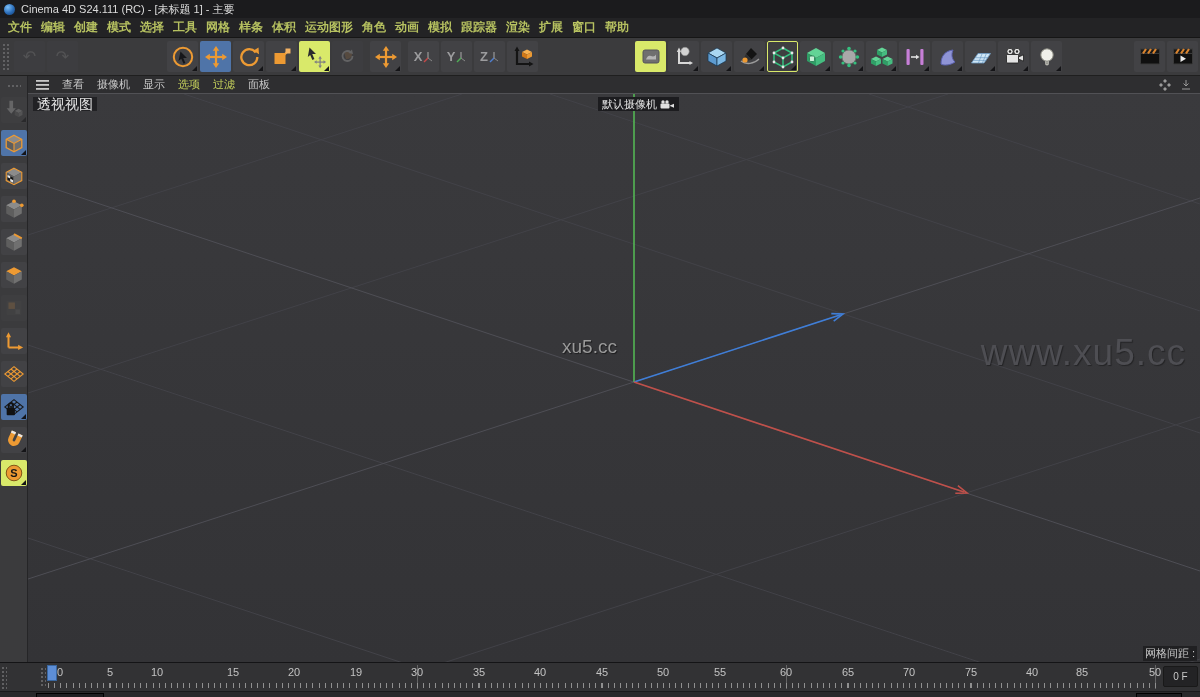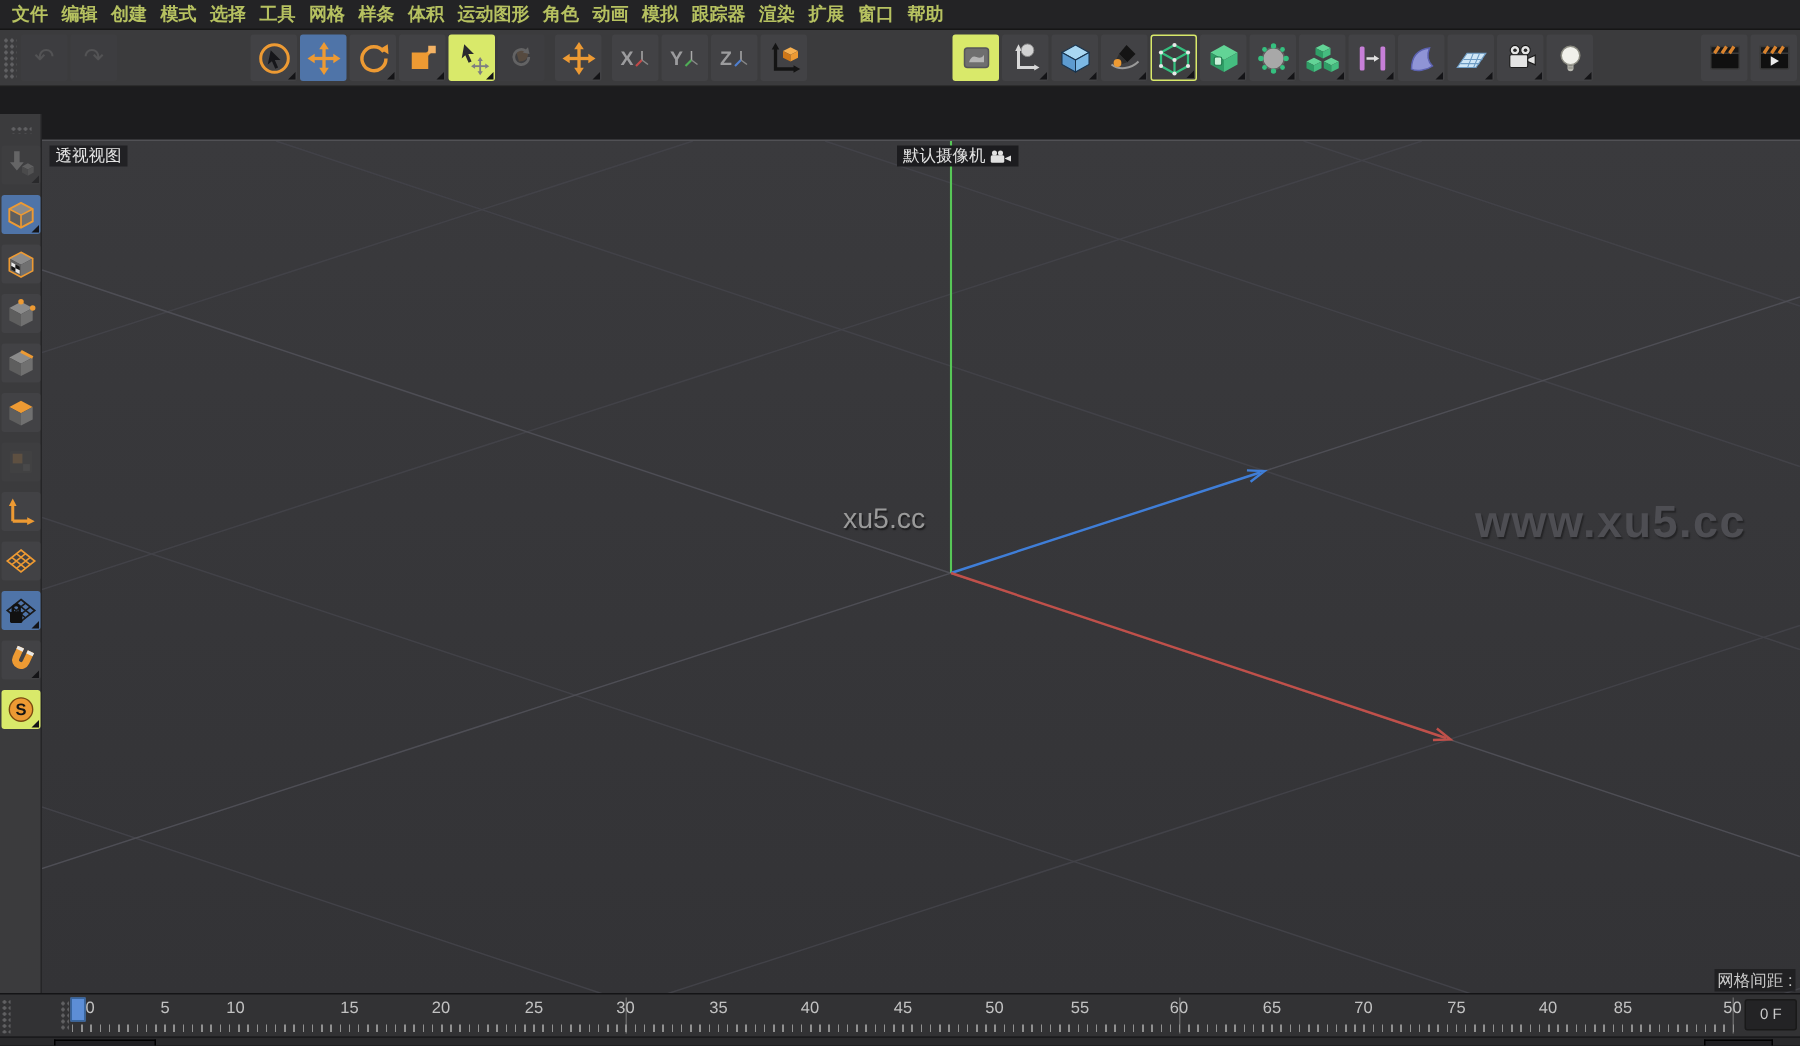--- a/index.html
+++ b/index.html
@@ -51,26 +51,26 @@
   .viewport { position:absolute; left:28px; top:76px; right:0; bottom:35px; }
   .vp-menubar { height:17px; background:#2e2e30; display:flex; align-items:center; gap:13px;
     padding:0 8px; font-size:11px; color:#c6c6c6; }
   .vp-item { cursor:default; white-space:nowrap; }
   .vp-item.hl { color:#c8d45c; }
   .vp-right { margin-left:auto; display:flex; gap:9px; align-items:center; }
   .canvas { position:absolute; left:0; top:17px; right:0; bottom:0; overflow:hidden;
     background:linear-gradient(#3a3a3d, #333336); border-top:1px solid #515155; }
   .gridsvg { position:absolute; left:0; top:0; }
   .view-label { position:absolute; left:5px; top:3px; background:#212124; color:#e2e2e2;
-    font-size:11px; line-height:14px; padding:0 4px; }
+    font-size:14px; line-height:14px; padding:0 4px; }
   .cam-label { position:absolute; left:570px; top:3px; background:#1c1c1f; color:#e2e2e2;
     font-size:11px; line-height:14px; padding:0 4px; display:flex; align-items:center; gap:3px; }
   .wm-c { position:absolute; left:534px; top:242px; font-size:19px; color:#9a9a9a;
     text-shadow:1px 1px 1px rgba(0,0,0,.5); }
-  .wm-r { position:absolute; right:36px; top:238px; font-size:30px; font-weight:bold;
+  .wm-r { position:absolute; right:14px; top:238px; font-size:37px; font-weight:normal;
     color:#4e4e53; letter-spacing:1px; text-shadow:1px 1px 1px rgba(0,0,0,.35); }
   .grid-spacing { position:absolute; right:3px; bottom:1px; font-size:11px; color:#c8c8c8;
     background:rgba(24,24,26,.7); padding:0 2px; }
 
   
   .timeline { position:absolute; left:0; right:0; top:662px; height:29px; background:#323234;
     border-top:1px solid #141416; }
   .tl-edge { position:absolute; left:1px; top:3px; width:6px; height:23px; }
   .tl-handle { position:absolute; left:40px; top:4px; width:6px; height:20px; }
   .tl-num { position:absolute; top:3px; transform:translateX(-50%); font-size:11px; color:#c2c2c2; }
@@ -88,20 +88,24 @@
     border-top:1px solid #1a1a1c; }
   .sliver { position:absolute; top:1px; height:5px; background:#1f1f22; border:1px solid #000;
     border-bottom:none; }
   .sliver.a { left:36px; width:68px; } .sliver.b { right:18px; width:46px; }
 </style>
 </head>
 <body>
 
 <div class="app">
 
+  <div class="titlebar">
+    <div class="logo"></div>
+    <span class="wtitle">Cinema 4D S24.111 (RC) - [未标题 1] - 主要</span>
+  </div>
 
   <div class="menubar">
     <span class="menu-item">文件</span>
     <span class="menu-item">编辑</span>
     <span class="menu-item">创建</span>
     <span class="menu-item">模式</span>
     <span class="menu-item">选择</span>
     <span class="menu-item">工具</span>
     <span class="menu-item">网格</span>
     <span class="menu-item">样条</span>
@@ -474,20 +478,42 @@
     </div>
     <div class="pb hl sub">
       <svg width="22" height="22" viewBox="0 0 24 24">
         <circle cx="12" cy="12" r="8.5" fill="#ED9A33" stroke="#7a4a10"></circle>
         <text x="12" y="16.2" font-size="12" font-weight="bold" fill="#151515" text-anchor="middle" font-family="Liberation Sans, sans-serif">S</text>
       </svg>
     </div>
   </div>
 
   <div class="viewport">
+    <div class="vp-menubar">
+      <svg width="13" height="10" viewBox="0 0 13 10">
+        <rect y="0" width="13" height="1.8" fill="#c8c8c8"></rect>
+          <rect y="4" width="13" height="1.8" fill="#c8c8c8"></rect>
+          <rect y="8" width="13" height="1.8" fill="#c8c8c8"></rect>
+      </svg>
+      <span class="vp-item">查看</span>
+      <span class="vp-item">摄像机</span>
+      <span class="vp-item">显示</span>
+      <span class="vp-item hl">选项</span>
+      <span class="vp-item hl">过滤</span>
+      <span class="vp-item">面板</span>
+      <div class="vp-right">
+        <svg width="12" height="12" viewBox="0 0 12 12">
+          <path d="M6 0 8 2 6 4 4 2Z M2 4 4 6 2 8 0 6Z M10 4 12 6 10 8 8 6Z M6 8 8 10 6 12 4 10Z" fill="#9a9a9a"></path>
+        </svg>
+        <svg width="12" height="12" viewBox="0 0 12 12">
+          <path d="M6 1v6M6 7 3.5 4.5M6 7l2.5-2.5" stroke="#9a9a9a" fill="none"></path>
+          <path d="M2 10h8" stroke="#9a9a9a"></path>
+        </svg>
+      </div>
+    </div>
 
     <div class="canvas">
       <svg class="gridsvg" width="1172" height="569" viewBox="0 0 1172 569">
         <g stroke="#424248" stroke-width="1">
           <line x1="0" y1="704" x2="1172" y2="323"></line>
           <line x1="0" y1="299" x2="920" y2="0"></line>
           <line x1="0" y1="141" x2="434" y2="0"></line>
           <line x1="1000" y1="620" x2="1172" y2="565"></line>
           <line x1="156" y1="0" x2="1172" y2="339"></line>
           <line x1="522" y1="0" x2="1172" y2="217"></line>
@@ -535,21 +561,21 @@
     <div class="tl-handle dots"></div>
     <div class="tl-vline" style="left:417px"></div>
     <div class="tl-vline" style="left:786px"></div>
     <div class="tl-vline" style="left:1155px"></div>
     <div class="playhead"></div>
     <span class="tl-num" style="left:60px">0</span>
     <span class="tl-num" style="left:110px">5</span>
     <span class="tl-num" style="left:157px">10</span>
     <span class="tl-num" style="left:233px">15</span>
     <span class="tl-num" style="left:294px">20</span>
-    <span class="tl-num" style="left:356px">25</span>
+    <span class="tl-num" style="left:356px">19</span>
     <span class="tl-num" style="left:417px">30</span>
     <span class="tl-num" style="left:479px">35</span>
     <span class="tl-num" style="left:540px">40</span>
     <span class="tl-num" style="left:602px">45</span>
     <span class="tl-num" style="left:663px">50</span>
     <span class="tl-num" style="left:720px">55</span>
     <span class="tl-num" style="left:786px">60</span>
     <span class="tl-num" style="left:848px">65</span>
     <span class="tl-num" style="left:909px">70</span>
     <span class="tl-num" style="left:971px">75</span>

